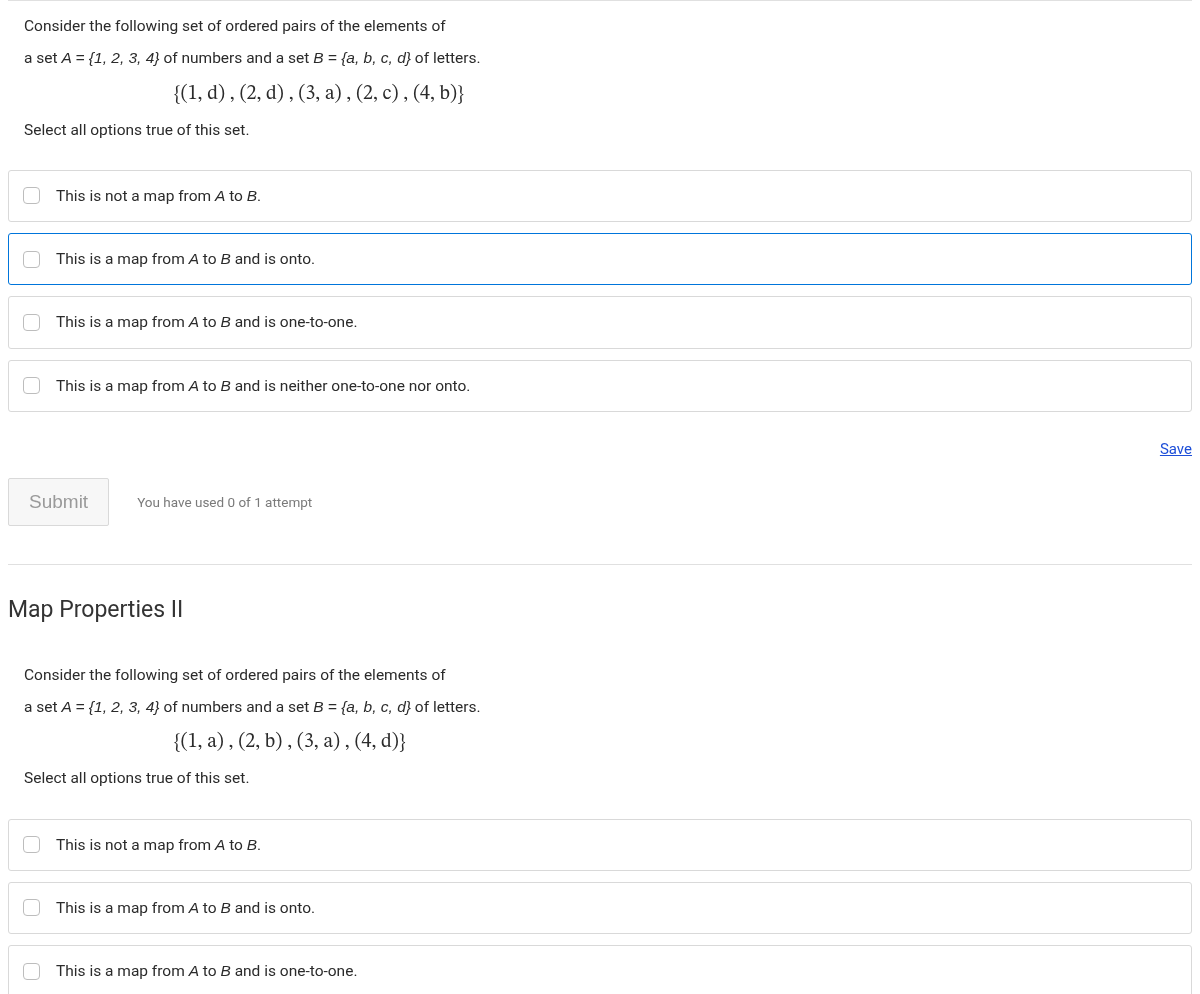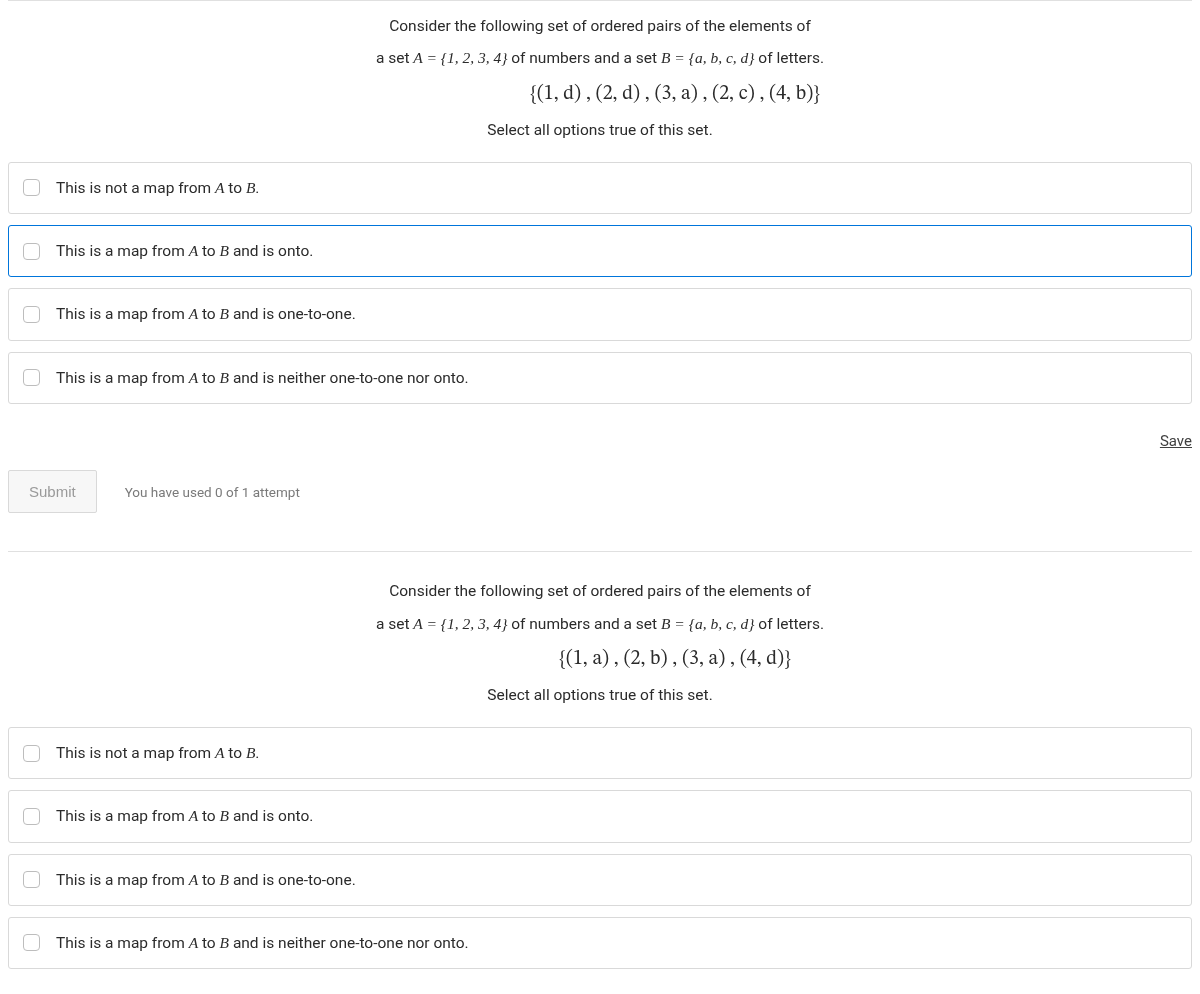--- a/index.html
+++ b/index.html
@@ -6,32 +6,32 @@
   body {
     margin: 0;
     font-family: -apple-system, BlinkMacSystemFont, "Segoe UI", Roboto, "Helvetica Neue", Arial, sans-serif;
     font-size: 15.5px;
     color: #2b2b2b;
     background: #fff;
     line-height: 1.5;
   }
   .page { padding: 0 8px 20px 8px; }
   .top-rule { border-top: 1px solid #e0e0e0; margin: 0 0 14px 0; }
-  .stem { margin: 10px 16px; text-align: center; }
+  .stem { margin: 10px 16px; }
   .stem p { margin: 8px 0; }
-  .math { font-family: Liberation Serif, serif; font-style: italic; }
+  .math { font-family: Liberation Sans, sans-serif; font-style: italic; }
   .mathup { font-family: "Cambria Math","STIX Two Math","Latin Modern Math","Times New Roman",serif; font-style: normal; }
   .display-eq {
     margin: 6px 0 10px 150px;
     font-family: "Cambria Math","STIX Two Math","Latin Modern Math","Times New Roman",serif;
     font-size: 20px;
   }
   .instr { margin: 14px 0 22px 0; }
 
-  .options { display: flex; flex-direction: column; gap: 11px; margin-top: 20px; }
+  .options { display: flex; flex-direction: column; gap: 11px; margin-top: 28px; }
   .option {
     border: 1px solid #d9d9d9;
     border-radius: 3px;
     padding: 13px 14px;
     display: flex;
     align-items: center;
     gap: 16px;
     background: #fff;
   }
   .option.focused {
@@ -43,33 +43,33 @@
     border-radius: 4px;
     flex: 0 0 auto;
     background: #fff;
   }
   .option-label { flex: 1 1 auto; }
 
   .actions-row {
     display: flex; justify-content: flex-end;
     margin: 26px 0 14px 0;
   }
-  .save-link { color: #404040; cursor: pointer; font-size: 15px; text-decoration: underline; }
+  .save-link { color: #1d4ed8; cursor: pointer; font-size: 15px; text-decoration: underline; }
 
   .submit-row {
     display: flex; align-items: center; gap: 18px;
     margin: 18px 0 38px 0;
   }
   .submit-btn {
     border: 1px solid #d9d9d9;
     background: #f7f7f7;
     color: #9a9a9a;
     padding: 12px 20px;
     border-radius: 2px;
-    font-size: 15px;
+    font-size: 19px;
   }
   .attempts { color: #7a7a7a; font-size: 13.5px; margin-left: 10px; }
 
   .divider { border-top: 1px solid #e0e0e0; margin: 0 0 28px 0; }
   .section-title { font-size: 23px; font-weight: 400; margin: 4px 0 36px 0; color: #333; }
 </style>
 </head>
 <body>
 
 <div class="page">
@@ -113,20 +113,21 @@
     <span class="save-link">Save</span>
   </div>
 
   <div class="submit-row">
     <button class="submit-btn">Submit</button>
     <span class="attempts">You have used 0 of 1 attempt</span>
   </div>
 
   <div class="divider"></div>
 
+  <h2 class="section-title">Map Properties II</h2>
 
   <div class="stem">
     <p><span>Consider the following set of ordered pairs of the elements of</span></p>
     <p>
       <span>a set  </span>
       <span class="math">A = {1, 2, 3, 4}</span>
       <span>  of numbers and a set  </span>
       <span class="math">B = {a, b, c, d}</span>
       <span>  of letters.</span>
     </p>

